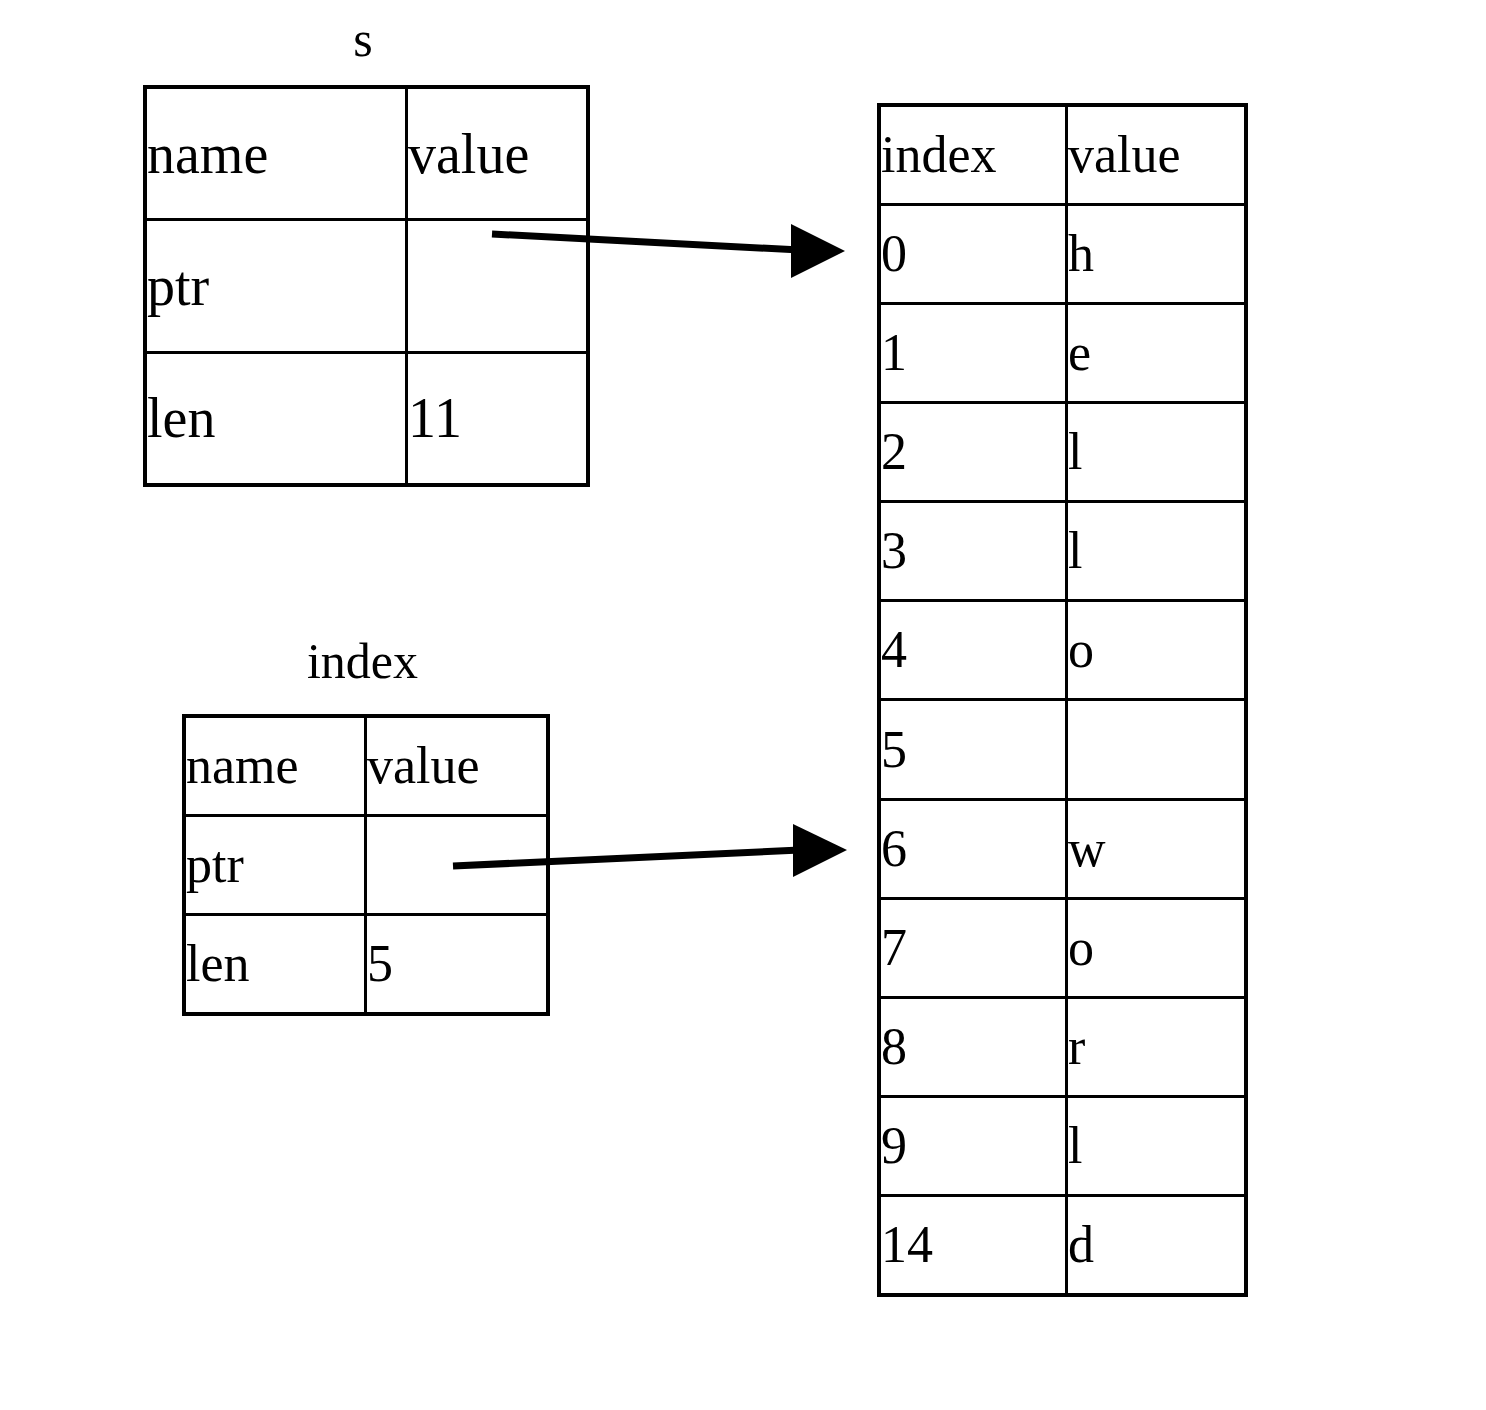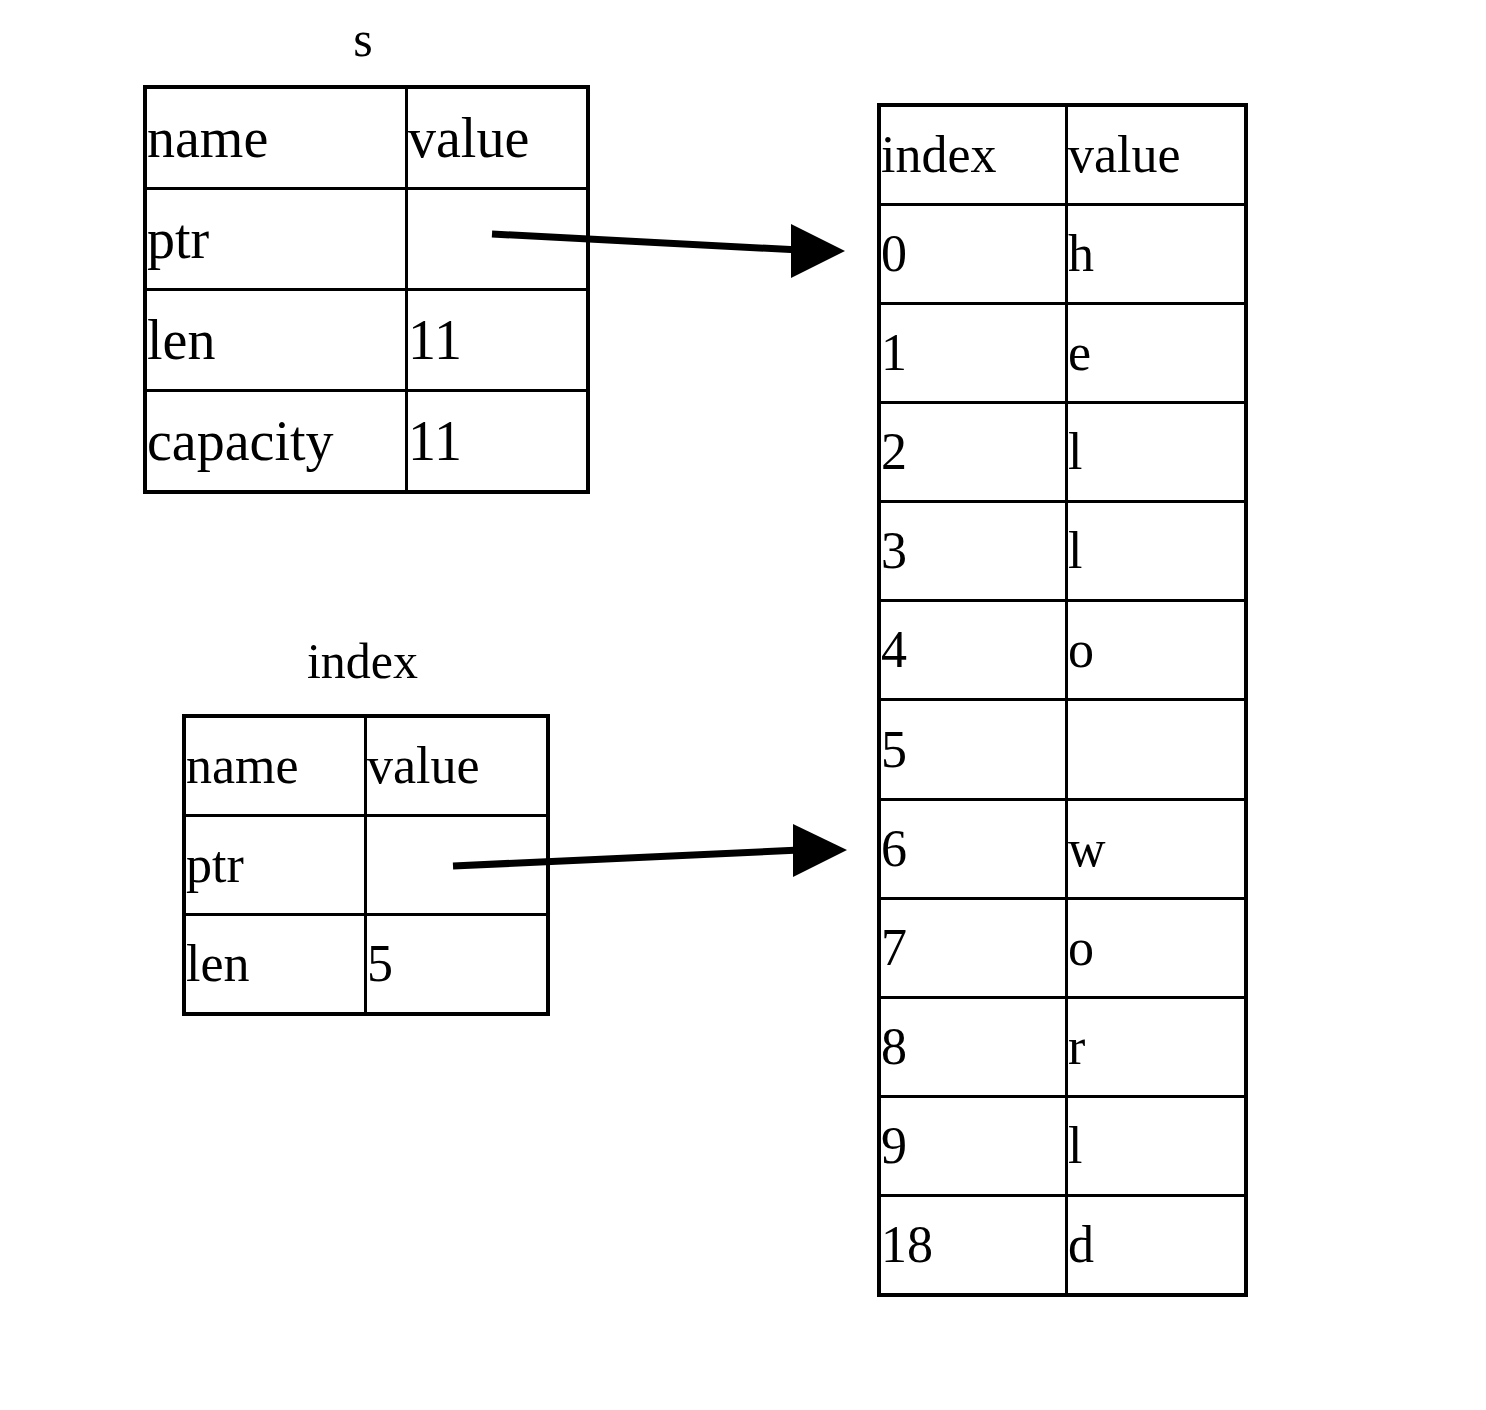--- a/index.html
+++ b/index.html
@@ -118,24 +118,20 @@
         <td class="c-value">value</td>
       </tr>
       <tr>
         <td class="c-name">ptr</td>
         <td class="c-value"></td>
       </tr>
       <tr>
         <td class="c-name">len</td>
         <td class="c-value">11</td>
       </tr>
-      <tr>
-        <td class="c-name">capacity</td>
-        <td class="c-value">11</td>
-      </tr>
     </tbody>
   </table>
 
   <div class="caption" id="caption-world">index</div>
 
   <table class="mem-table" id="table-world">
     <tbody>
       <tr>
         <td class="c-name">name</td>
         <td class="c-value">value</td>
@@ -191,21 +187,21 @@
       </tr>
       <tr>
         <td class="c-index">8</td>
         <td class="c-val">r</td>
       </tr>
       <tr>
         <td class="c-index">9</td>
         <td class="c-val">l</td>
       </tr>
       <tr>
-        <td class="c-index">18</td>
+        <td class="c-index">14</td>
         <td class="c-val">d</td>
       </tr>
     </tbody>
   </table>
 
   <svg id="arrows" viewBox="0 0 1486 1410">
 
     <g>
       <path d="M 492 234 L 800 250" stroke="#000000" stroke-width="7" fill="none"></path>
       <polygon points="791,224 845,251 791,278" fill="#000000"></polygon>

